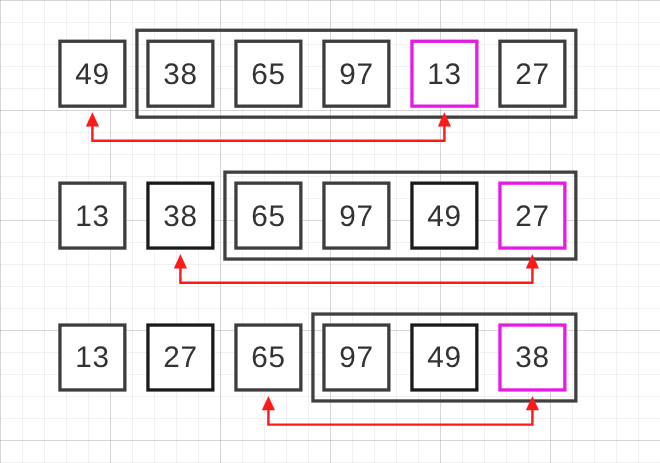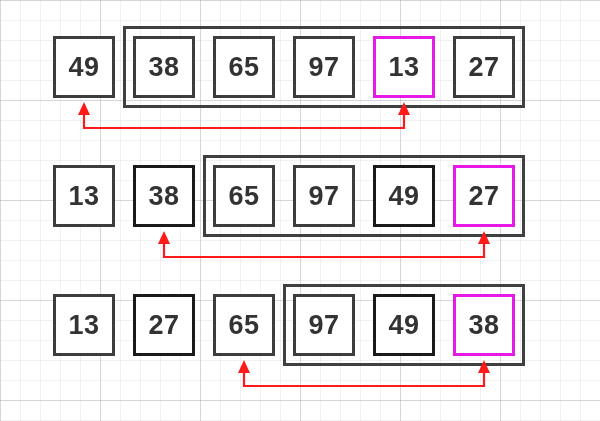--- a/index.html
+++ b/index.html
@@ -59,21 +59,21 @@
   }
   .cell.highlight {
     border-color: #e619e6;
   }
   .cell.strong {
     border-color: #1a1a1a;
   }
   .cell .val {
     font-family: "Liberation Sans", sans-serif;
     font-size: 27px;
-    font-weight: 700;
+    font-weight: 400;
     color: #333333;
     line-height: 1;
     letter-spacing: 0.5px;
   }
 
   .arrow-layer {
     position: absolute;
     left: 0;
     top: 0;
     width: 600px;

